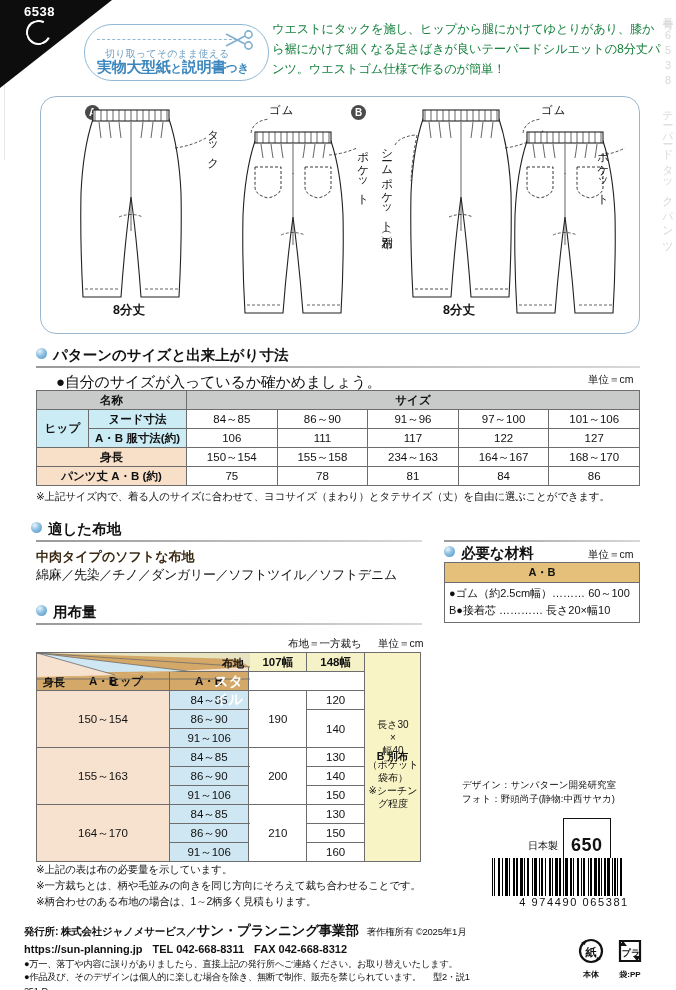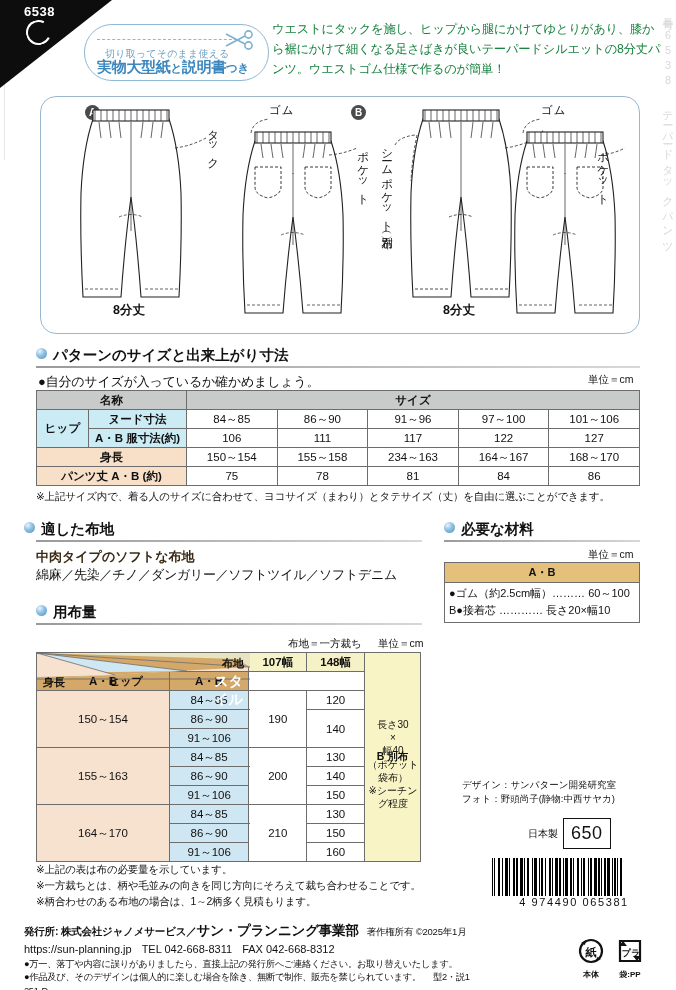--- a/index.html
+++ b/index.html
@@ -96,21 +96,21 @@
   }
   .sec-head .dot {
     display:inline-block; width:11px; height:11px; border-radius:50%;
     background:radial-gradient(circle at 34% 30%, #eaf4fb 0%, #8fc2e2 42%, #4e92c4 100%);
     margin-right:6px; vertical-align:1px;
   }
   .rule {
     position:absolute; height:2px;
     background:linear-gradient(to right,#9a9a9a,#d8d8d8);
   }
-  .subnote { position:absolute; font-size:13px; letter-spacing:-.2px; }
+  .subnote { position:absolute; font-size:15px; letter-spacing:-.2px;margin-left:18px; }
   .unit { position:absolute; font-size:10.5px; }
 
   
   table { border-collapse:collapse; font-size:11.5px; }
   .size-tbl { position:absolute; left:36px; top:390px; width:604px; }
   .size-tbl td, .size-tbl th {
     border:1px solid #6d6d6d; text-align:center; height:19px;
     padding:0 2px; font-weight:normal; color:#111;
   }
   .hdr-gray { background:#c8cbc9; font-weight:bold !important; }
@@ -150,40 +150,40 @@
   .credits {
     position:absolute; left:462px; top:778px; width:200px;
     font-size:9.5px; line-height:1.5; text-align:left;
   }
   .price-row {
     position:absolute; left:528px; top:818px; display:flex;
     align-items:center; gap:5px;
   }
   .price-label { font-size:10px; }
   .price-box {
-    border:1.4px solid #111; padding:4px 7px; font-size:18px;
-    font-weight:normal; line-height:21px; letter-spacing:.5px;
+    border:1.4px solid #111; padding:16px 7px; font-size:18px;
+    font-weight:bold; line-height:21px; letter-spacing:.5px;
   }
 
   
   .barcode { position:absolute; left:492px; top:858px; width:164px; height:44px; }
   .barcode .bars { display:flex; align-items:flex-end; height:38px; gap:0; }
   .barcode .bars i { display:block; background:#000; height:100%; }
   .barcode-num {
     position:absolute; left:488px; top:896px; width:172px;
     font-size:11px; letter-spacing:1.6px; text-align:center;
     font-family:"Liberation Sans",sans-serif;
   }
 
   
   .footer { position:absolute; left:24px; top:922px; width:450px; }
   .f1 { font-size:10.5px; font-weight:bold; letter-spacing:-.2px; white-space:nowrap; }
   .f1 .big { font-size:13.5px; }
   .f1 .cr { font-size:9.5px; font-weight:normal; margin-left:8px; }
-  .f2 { font-size:11px; margin-top:3px; letter-spacing:0; }
+  .f2 { font-size:11px; margin-top:3px; letter-spacing:0;font-weight:bold; }
   .f2 .sp { margin-left:10px; }
   .f3 { font-size:9.3px; margin-top:3px; line-height:1.45; letter-spacing:-.3px; }
   .f3 .tail { margin-left:12px; }
 
   .recy { position:absolute; left:576px; top:936px; text-align:center; }
   .recy-row { display:flex; gap:9px; }
   .recy-item { text-align:center; }
   .recy-cap { font-size:8px; font-weight:bold; margin-top:1px; }
 
   .spine-text {
@@ -378,28 +378,28 @@
       <td class="c-white">78</td>
       <td class="c-white">81</td>
       <td class="c-white">84</td>
       <td class="c-white">86</td>
     </tr>
   </tbody>
     </table>
 
   <div class="notes" style="left:36px; top:489px; width:610px;">※上記サイズ内で、着る人のサイズに合わせて、ヨコサイズ（まわり）とタテサイズ（丈）を自由に選ぶことができます。</div>
 
-  <div class="sec-head" style="left:24px; top:520px;">
+  <div class="sec-head" style="left:31px; top:520px;">
     <span class="dot"></span><span>適した布地</span>
   </div>
   <div class="rule" style="left:36px; top:540px; width:386px;"></div>
   <div style="position:absolute; left:36px; top:548px; font-size:13px; font-weight:bold; color:#3a2a14;">中肉タイプのソフトな布地</div>
   <div style="position:absolute; left:36px; top:566px; font-size:13px; letter-spacing:-.3px;">綿麻／先染／チノ／ダンガリー／ソフトツイル／ソフトデニム</div>
 
-  <div class="sec-head" style="left:444px; top:520px;">
+  <div class="sec-head" style="left:444px; top:544px;">
     <span class="dot"></span><span>必要な材料</span>
   </div>
   <div class="rule" style="left:444px; top:540px; width:196px;"></div>
   <div class="unit" style="left:588px; top:548px;">単位＝cm</div>
   <table class="mat-tbl">
     <tbody>
         <tr>
       <td class="mat-hdr">A・B</td>
     </tr>
     <tr>

